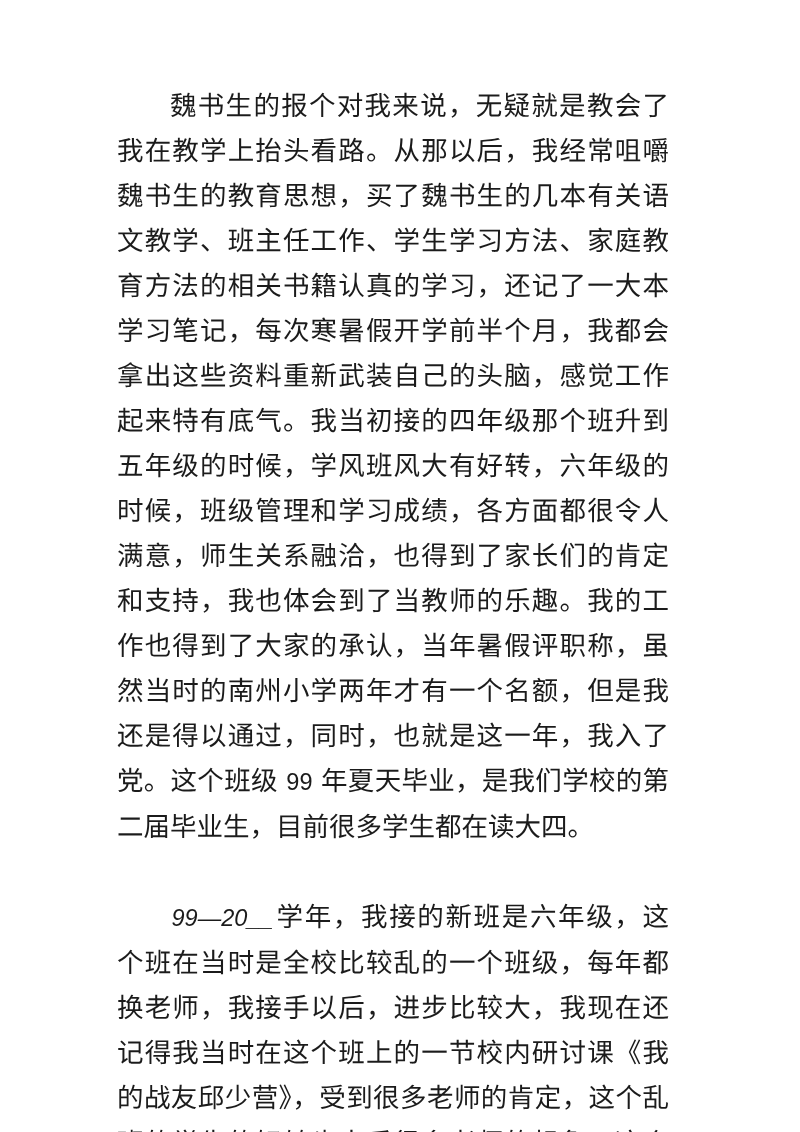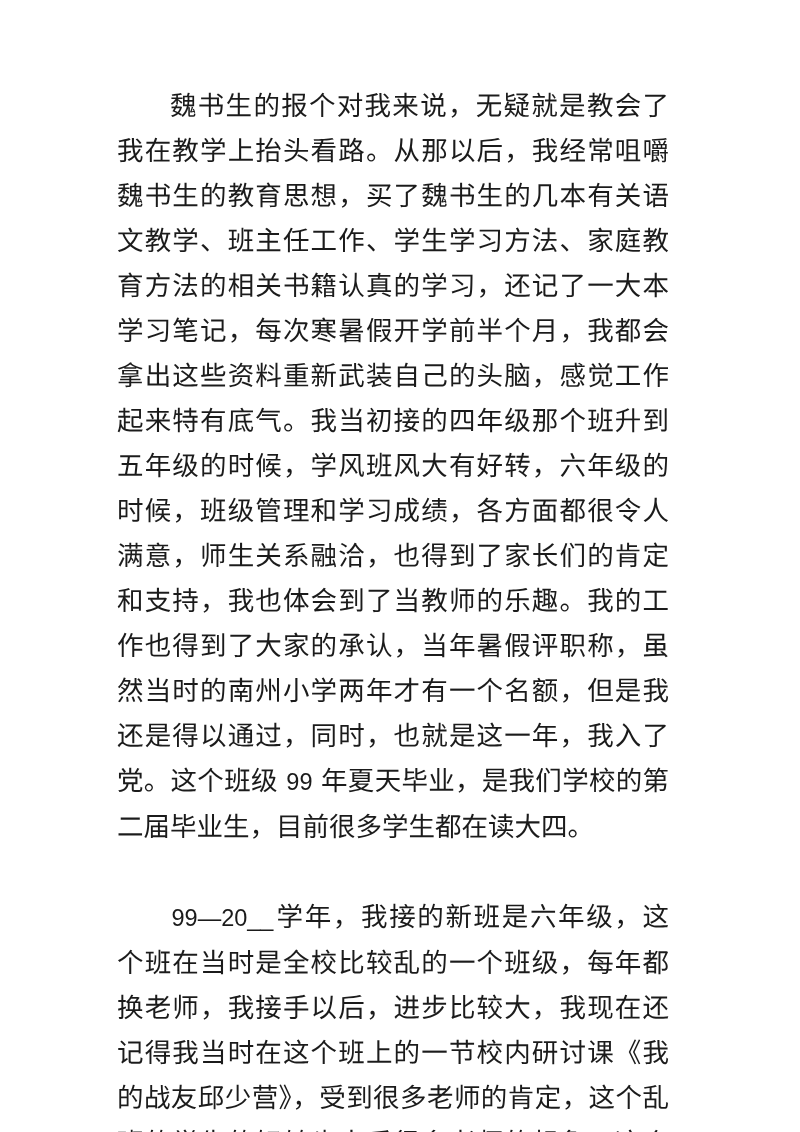--- a/index.html
+++ b/index.html
@@ -51,21 +51,21 @@
     margin-top: 45px;
   }
 
   
   .lat {
     font-family: "Liberation Sans", "DejaVu Sans", sans-serif;
     font-size: 23.5px;
     letter-spacing: 0.2px;
     padding: 0 1.5px;
   }
-  .lat.u { letter-spacing: 0px; }
+  .lat.u { letter-spacing: 0px; font-style: italic; }
 </style>
 </head>
 <body>
 
 <div id="page" style="background: rgb(255, 255, 255);">
 
   <div id="text-body">
 
     <p class="para" style="color: rgb(27, 27, 27);"><span>魏书生的报个对我来说，无疑就是教会了我在教学上抬头看路。从那以后，我经常咀嚼魏书生的教育思想，买了魏书生的几本有关语文教学、班主任工作、学生学习方法、家庭教育方法的相关书籍认真的学习，还记了一大本学习笔记，每次寒暑假开学前半个月，我都会拿出这些资料重新武装自己的头脑，感觉工作起来特有底气。我当初接的四年级那个班升到五年级的时候，学风班风大有好转，六年级的时候，班级管理和学习成绩，各方面都很令人满意，师生关系融洽，也得到了家长们的肯定和支持，我也体会到了当教师的乐趣。我的工作也得到了大家的承认，当年暑假评职称，虽然当时的南州小学两年才有一个名额，但是我还是得以通过，同时，也就是这一年，我入了党。这个班级 </span><span class="lat">99</span><span> 年夏天毕业，是我们学校的第二届毕业生，目前很多学生都在读大四。</span></p>
 

